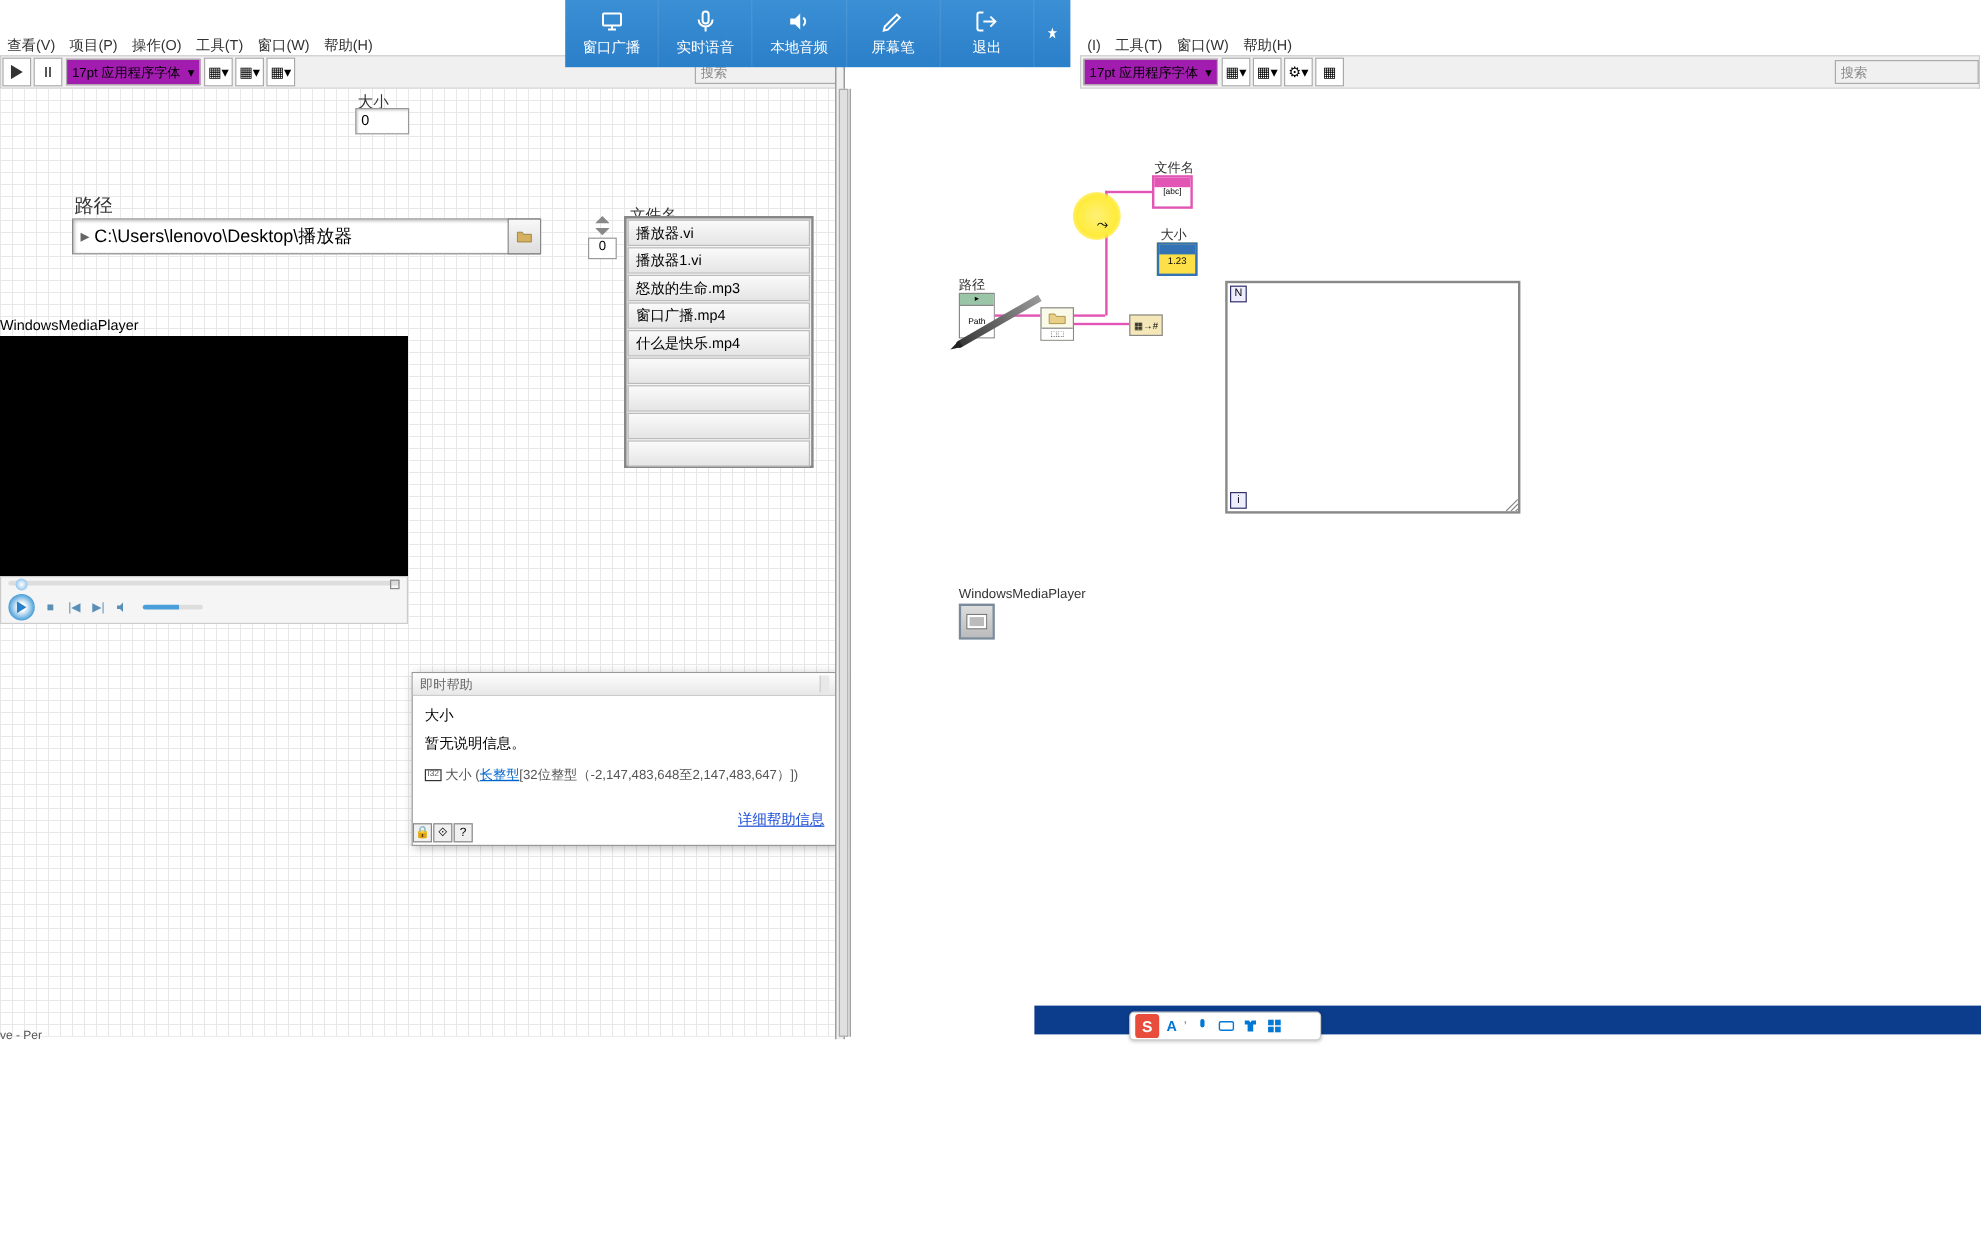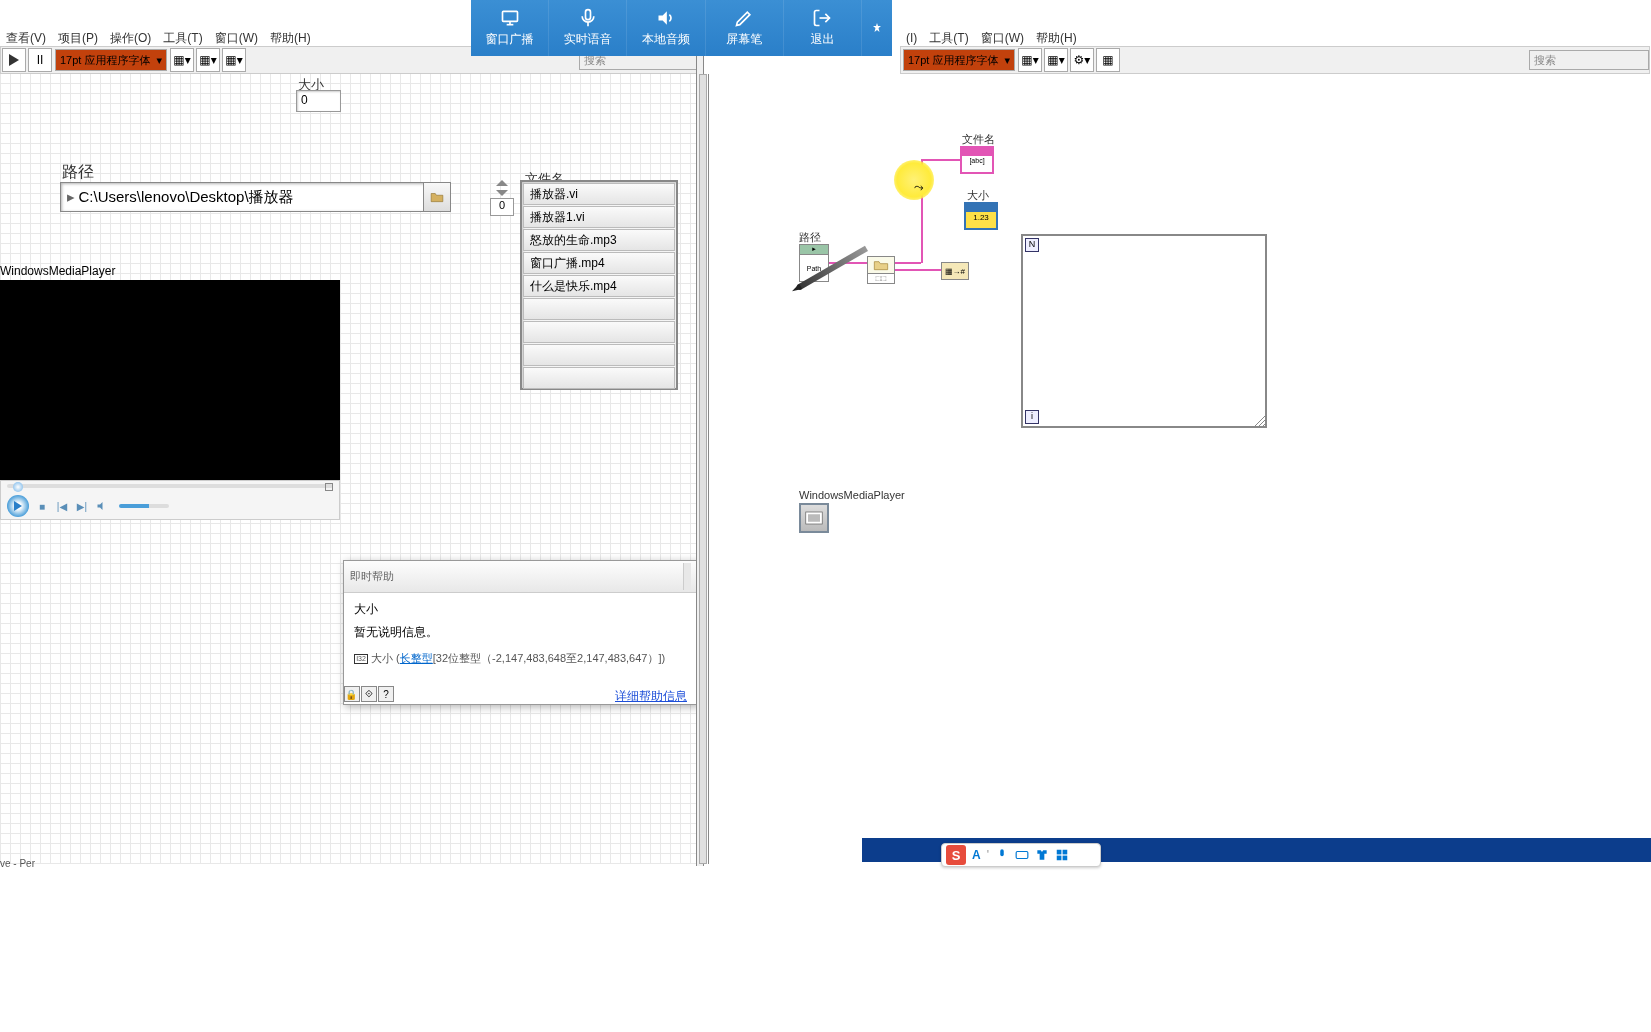--- a/index.html
+++ b/index.html
@@ -16,21 +16,21 @@
 .menu-bar { position: absolute; height: 20px; display: flex; align-items: center; font-size: 12px; color: #333; }
 .menu-bar.left { left: 0; top: 28px; }
 .menu-bar.right { left: 900px; top: 28px; }
 .menu-item { padding: 0 6px; cursor: pointer; }
 
 
 .toolbar { position: absolute; height: 28px; display: flex; align-items: center; border: 1px solid #ccc; background: #f0f0f0; }
 .toolbar.left { left: 0; top: 46px; width: 700px; }
 .toolbar.right { left: 900px; top: 46px; width: 750px; }
 .tb-btn { width: 24px; height: 24px; border: 1px solid #aaa; background: #fff; margin: 3px 1px; display: flex; align-items: center; justify-content: center; }
-.tb-dropdown { height: 22px; border: 1px solid #aaa; background: #c2410c; padding: 0 4px; margin: 0 2px; display: flex; align-items: center; font-size: 11px; }
+.tb-dropdown { height: 22px; border: 1px solid #aaa; background: #a21caf; padding: 0 4px; margin: 0 2px; display: flex; align-items: center; font-size: 11px; }
 .tb-search { margin-left: auto; width: 120px; height: 20px; border: 1px solid #aaa; padding: 0 4px; font-size: 11px; color: #888; display:flex; align-items:center; }
 
 
 .front-panel { position: absolute; left: 0; top: 74px; width: 700px; height: 790px; background: #fff; background-image: repeating-linear-gradient(0deg, #e8e8e8 0, #e8e8e8 1px, transparent 1px, transparent 10px), repeating-linear-gradient(90deg, #e8e8e8 0, #e8e8e8 1px, transparent 1px, transparent 10px); }
 .fp-label { position: absolute; font-size: 13px; color: #333; }
 .fp-numeric { position: absolute; width: 45px; height: 22px; border: 1px solid #999; background: #fff; padding: 2px 4px; box-shadow: inset 1px 1px 2px rgba(0,0,0,0.2); }
 .fp-path { position: absolute; left: 60px; top: 108px; width: 390px; height: 30px; background: #fff; border: 1px solid #888; box-shadow: inset 1px 1px 3px rgba(0,0,0,0.3); display: flex; align-items: center; padding: 0 6px; font-size: 15px; }
 .fp-browse { position: absolute; left: 423px; top: 108px; width: 28px; height: 30px; border: 1px solid #888; background: linear-gradient(180deg,#f8f8f8,#ddd); display:flex;align-items:center;justify-content:center; }
 .fp-listbox { position: absolute; left: 520px; top: 106px; width: 158px; height: 210px; border: 2px solid #888; background: #f5f5f5; box-shadow: inset 1px 1px 3px rgba(0,0,0,0.2); }
 .fp-list-item { height: 22px; border: 1px solid #bbb; margin: 1px; background: linear-gradient(180deg,#fafafa,#e5e5e5); padding: 2px 6px; font-size: 12px; }
@@ -46,21 +46,21 @@
 .wmp-progress { height: 12px; position: relative; padding: 3px 6px; }
 .wmp-prog-track { height: 4px; background: #ddd; border-radius: 2px; }
 .wmp-prog-thumb { position: absolute; left: 12px; top: 1px; width: 10px; height: 10px; background: radial-gradient(circle,#fff,#6bb0e8); border-radius: 50%; }
 .wmp-buttons { flex:1; display:flex; align-items:center; padding: 0 6px; gap: 6px; }
 .wmp-play { width: 22px; height: 22px; border-radius: 50%; background: radial-gradient(circle,#fff 20%,#4a9ed9 70%); display:flex;align-items:center;justify-content:center; }
 .wmp-btn { width: 14px; height: 14px; display:flex;align-items:center;justify-content:center; color:#5a8fb8; font-size:10px; }
 .wmp-vol-slider { width: 50px; height: 4px; background: linear-gradient(90deg,#4a9ed9 60%,#ddd 60%); border-radius:2px; margin-left:4px; }
 
 
 .help-window { position: absolute; left: 343px; top: 560px; width: 355px; height: 145px; background: #fff; border: 1px solid #999; box-shadow: 2px 2px 8px rgba(0,0,0,0.3); }
-.help-title { height: 32px; background: linear-gradient(180deg,#fdfdfd,#e8e8e8); border-bottom: 1px solid #ccc; padding: 2px 6px; font-size: 11px; color: #666; display:flex; align-items:center; }
+.help-title { height: 19px; background: linear-gradient(180deg,#fdfdfd,#e8e8e8); border-bottom: 1px solid #ccc; padding: 2px 6px; font-size: 11px; color: #666; display:flex; align-items:center; }
 .help-body { padding: 8px 10px; font-size: 12px; }
 .help-body .hb-title { font-weight: normal; margin-bottom: 6px; }
 .help-body .hb-desc { margin-bottom: 10px; }
 .help-body .hb-type { font-size: 11px; color: #555; }
 .help-body .hb-type .icon-i32 { display:inline-block; width:14px; height:10px; border:1px solid #333; font-size:7px; text-align:center; vertical-align:middle; }
 .help-link { color: #1d4ed8; text-decoration: underline; text-align: right; display: block; margin-top: 22px; }
 .help-footer { position:absolute; bottom:0; left:0; height:18px; display:flex; }
 .help-footer .hf-btn { width:16px; height:16px; border:1px solid #888; background:#f0f0f0; margin-right:1px; display:flex;align-items:center;justify-content:center; font-size:10px; }
 
 

